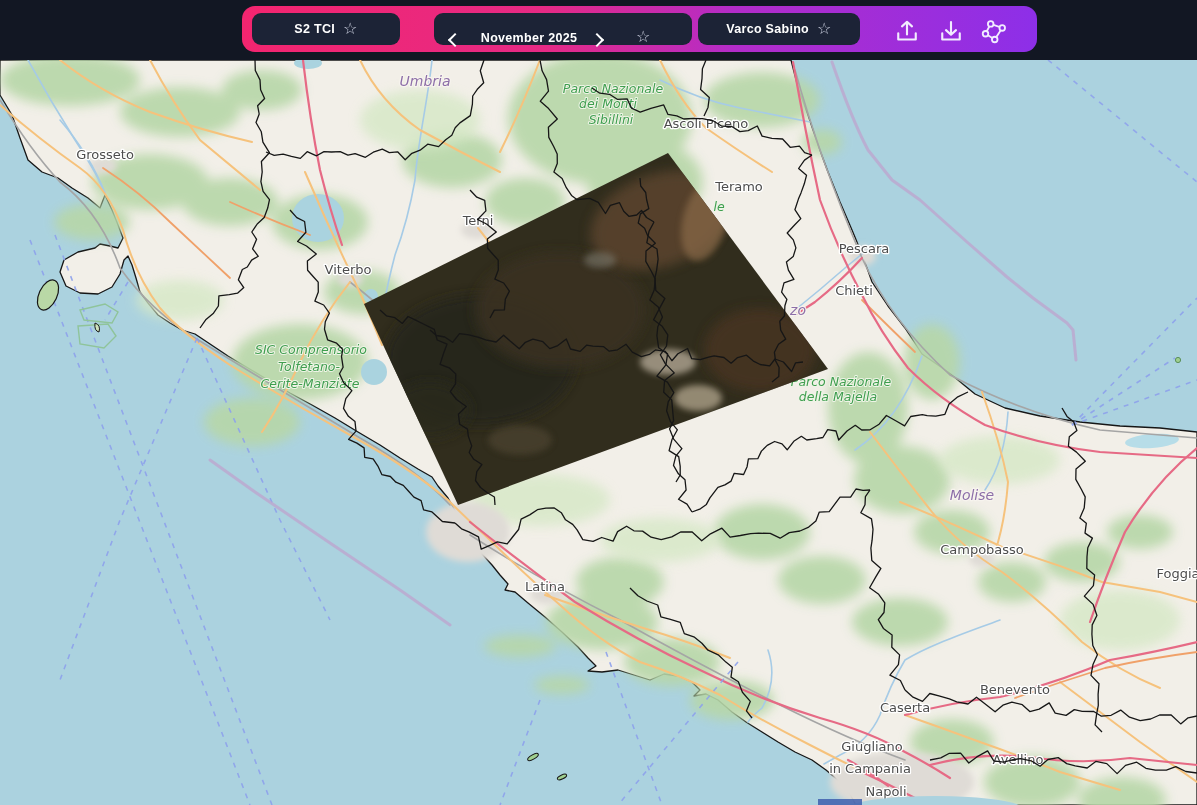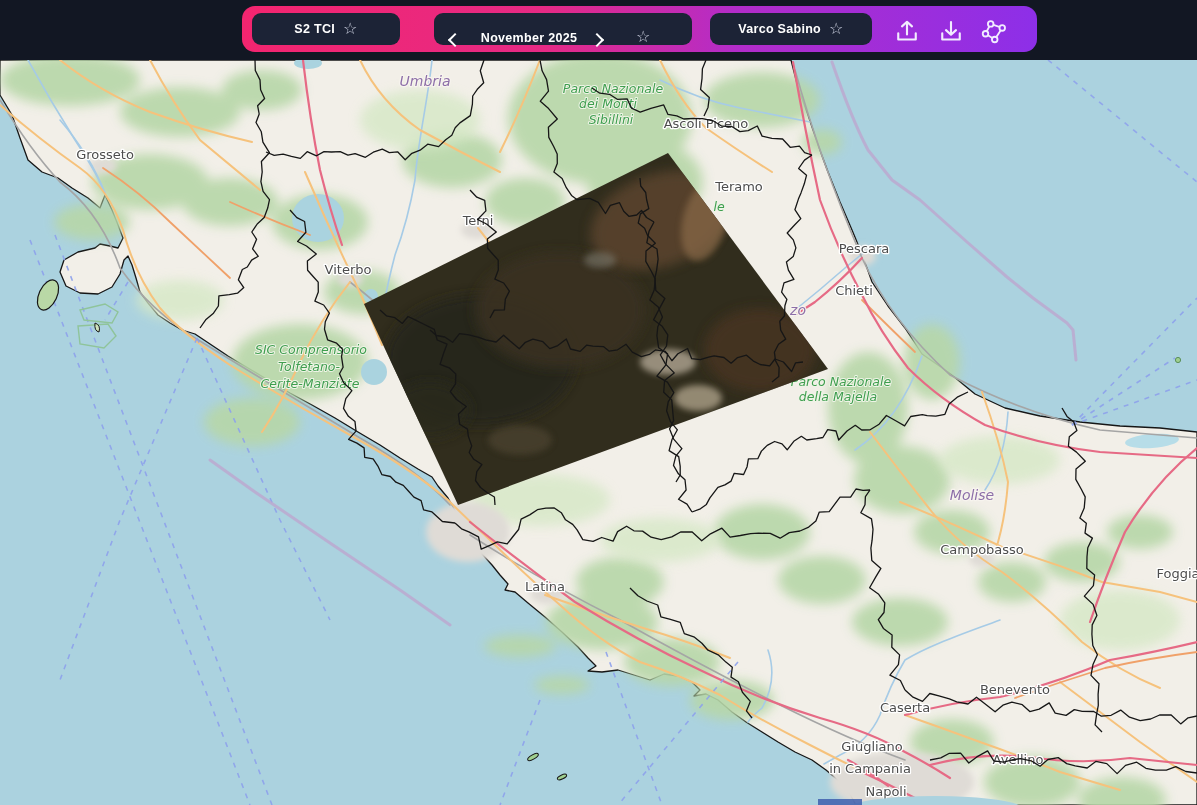--- a/index.html
+++ b/index.html
@@ -7,21 +7,21 @@
   
   .header{position:absolute;left:0;top:0;width:1197px;height:60px;background:#121723;z-index:50;}
   .toolbar{position:absolute;left:242px;top:6px;width:795px;height:46px;border-radius:13px;
     background:linear-gradient(90deg,#f3256f 0%,#e62a85 38%,#b32cc9 62%,#8d2fe8 100%);}
   .pill{position:absolute;top:7px;height:32px;border-radius:9px;background:#1c2336;
     display:flex;align-items:center;justify-content:center;color:#fff;font-weight:bold;
     font-size:12.5px;letter-spacing:.3px;cursor:pointer;}
   .pill .star{font-size:16px;font-weight:normal;color:#c9cede;margin-left:8px;line-height:1;}
   .pill-s2{left:10px;width:148px;}
   .pill-date{left:192px;width:258px;justify-content:flex-start;align-items:flex-end;}
-  .pill-aoi{left:468px;width:162px;}
+  .pill-aoi{left:456px;width:162px;}
   .chev{width:8px;height:8px;border-left:2.2px solid #fff;border-bottom:2.2px solid #fff;
     display:inline-block;cursor:pointer;}
   .chev-l{transform:rotate(45deg);margin-left:16px;}
   .chev-r{transform:rotate(-135deg);}
   .date-label{flex:0 0 126px;text-align:center;margin-left:6px;}
   .pill-date .star{margin-left:34px;cursor:pointer;}
   .tool-icon{position:absolute;top:11px;width:30px;height:30px;cursor:pointer;}
   .ti-upload{left:650px;} .ti-download{left:694px;} .ti-poly{left:736px;}
   
   .map-wrap{position:absolute;left:0;top:60px;width:1197px;height:745px;background:#abd2df;}

